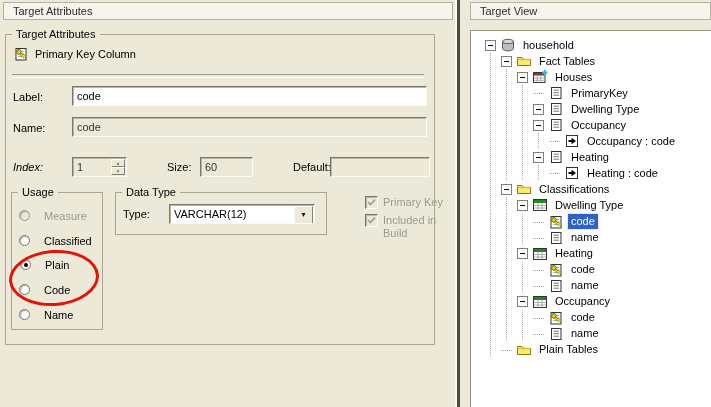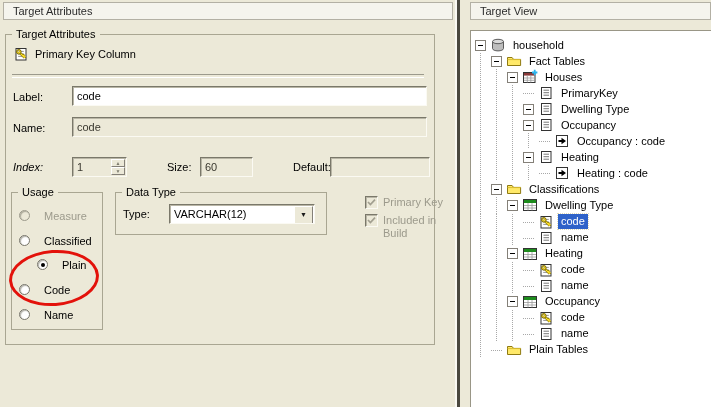--- a/index.html
+++ b/index.html
@@ -70,21 +70,21 @@
   }
   
   .vline{position:absolute;top:0;height:407px;}
   
   #tree-area{
     position:absolute;left:470px;top:30px;right:0;bottom:0;
     background:#fff;border-left:1px solid #999686;border-top:1px solid #999686;
     overflow:hidden;
   }
   #tree{padding-top:6px;}
-  .trow{height:16.05px;display:flex;align-items:center;padding-left:4px;white-space:nowrap;}
+  .trow{height:16.05px;display:flex;align-items:center;padding-left:14px;white-space:nowrap;}
   .guide{
     width:16px;align-self:stretch;flex:none;
     background-image:repeating-linear-gradient(to bottom,#a8a8a8 0 1px,transparent 1px 2px);
     background-size:1px 100%;background-repeat:no-repeat;background-position:5px 0;
   }
   .expander{
     width:11px;height:11px;box-sizing:border-box;flex:none;
     border:1px solid #848078;background:#fff;position:relative;margin-right:2px;
   }
   .expander i{position:absolute;left:2px;top:4px;width:5px;height:1px;background:#000;}
@@ -156,21 +156,21 @@
     <span class="glabel">Usage</span>
     <div id="usage-radios">
         <div class="radio-row" style="left: 7px; top: 16px;">
           <span class="radio  disabled"></span>
           <span class="dis">Measure</span>
         </div>
         <div class="radio-row" style="left: 7px; top: 41px;">
           <span class="radio  "></span>
           <span class="">Classified</span>
         </div>
-        <div class="radio-row" style="left: 25px; top: 65px;">
+        <div class="radio-row" style="left: 8px; top: 65px;">
           <span class="radio checked "></span>
           <span class="">Plain</span>
         </div>
         <div class="radio-row" style="left: 7px; top: 90px;">
           <span class="radio  "></span>
           <span class="">Code</span>
         </div>
         <div class="radio-row" style="left: 7px; top: 115px;">
           <span class="radio  "></span>
           <span class="">Name</span>

